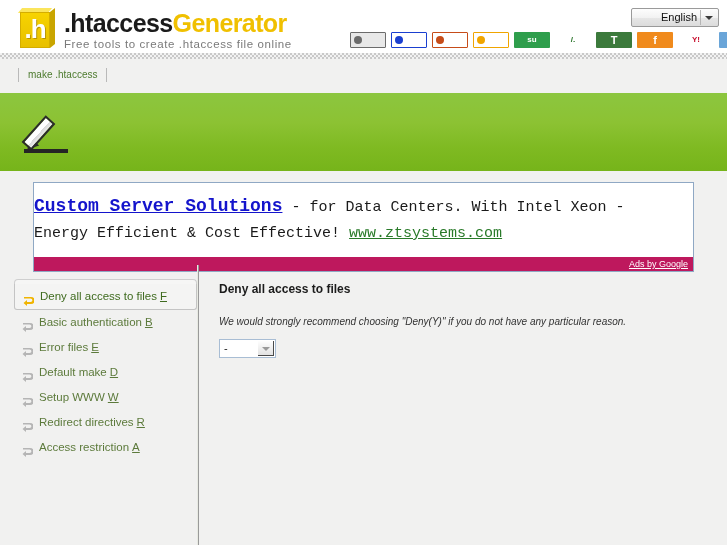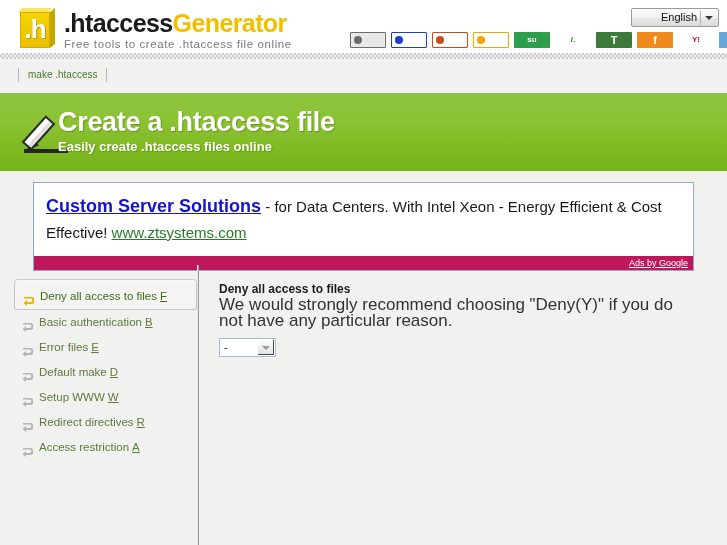--- a/index.html
+++ b/index.html
@@ -255,22 +255,22 @@
   
   #ad-outer {
     position: absolute;
     left: 33px; top: 182px;
     width: 661px;
     border: 1px solid #8fa8c4;
     background: #ffffff;
     box-sizing: border-box;
   }
   #ad-body {
-    padding: 10px 12px 10px 12px;
-    font-family: Liberation Sans, sans-serif;
+    padding: 10px 12px 10px 0;
+    font-family: Liberation Mono, monospace;
     font-size: 15px;
     color: #1a1a1a;
     line-height: 26px;
   }
   #ad-title {
     color: #1414cc;
     font-size: 18px;
     font-weight: bold;
     text-decoration: underline;
     cursor: pointer;
@@ -363,24 +363,25 @@
   }
   #main-title {
     font-family: "Liberation Sans", sans-serif;
     font-size: 12px;
     font-weight: bold;
     color: #1c1c1c;
     line-height: 16px;
   }
   #main-desc {
     font-family: "Liberation Sans", sans-serif;
-    font-size: 17px;
+    font-size: 10px;
     color: #333;
     line-height: 16px;
-    margin-top: 0;
+    margin-top: 17px;
+    font-style: italic;
   }
   #answer-select {
     margin-top: 9px;
     width: 57px; height: 19px;
     border: 1px solid #a8bdd4;
     background: #ffffff;
     position: relative;
     box-sizing: border-box;
     font-family: "Liberation Sans", sans-serif;
     font-size: 11px;
@@ -478,24 +479,20 @@
     <span class="nav-item">make .htaccess</span>
     <span class="nav-sep"></span>
   </div>
 </div>
 
 <div id="banner">
   <div id="pencil">
     <div class="tip"></div>
     <div class="body"></div>
     <div class="base"></div>
-  </div>
-  <div id="banner-text">
-    <div id="banner-title">Create a .htaccess file</div>
-    <div id="banner-sub">Easily create .htaccess files online</div>
   </div>
 </div>
 
 <div id="ad-outer">
   <div id="ad-body">
     <span id="ad-title">Custom Server Solutions</span><span id="ad-text"> - for Data Centers. With Intel Xeon - Energy Efficient &amp; Cost Effective! </span><span id="ad-url">www.ztsystems.com</span>
   </div>
   <div id="ad-footer">
     <span id="ads-by-google">Ads by Google</span>
   </div>

